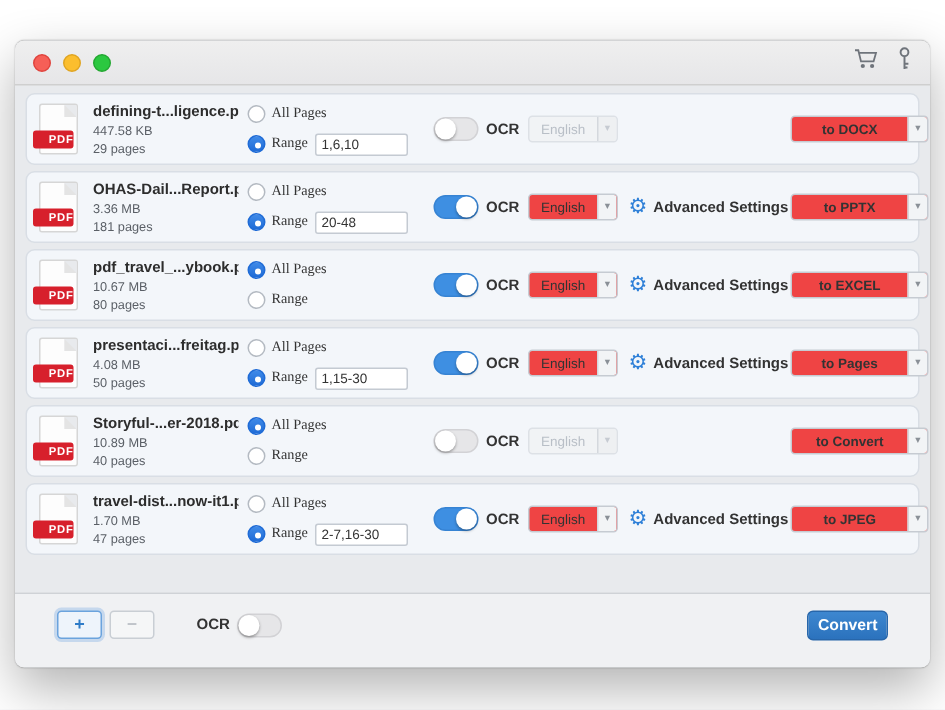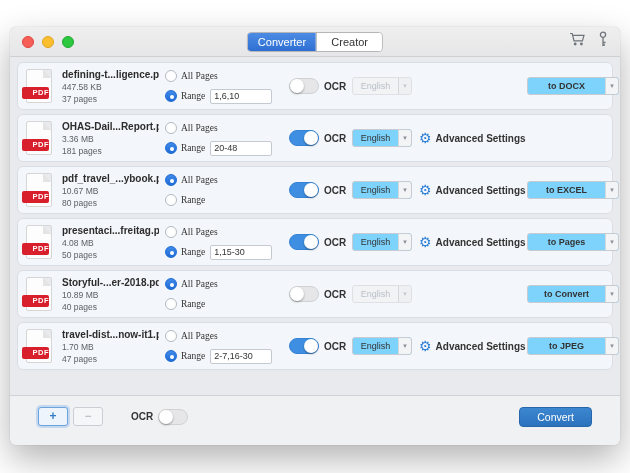--- a/index.html
+++ b/index.html
@@ -51,21 +51,21 @@
   
   .toggle { width:30px; height:16px; border-radius:8px; position:relative; flex:0 0 30px;
     background:#e6e6e8; border:1px solid #d2d2d5; }
   .toggle .knob { position:absolute; top:0px; width:14px; height:14px; border-radius:50%;
     background:#fff; box-shadow:0 1px 2px rgba(0,0,0,.35); left:0px; }
   .toggle.on { background:#3e8fe2; border-color:#3683d3; }
   .toggle.on .knob { left:14px; }
   .row .toggle { margin-left:12px; }
   .ocr-label { font-size:10px; font-weight:bold; color:#333; margin-left:5px; width:24px; flex:0 0 24px; }
   
-  .dd { display:flex; align-items:stretch; height:18px; background:#7dd3fc; border:1px solid #c6cbd2;
+  .dd { display:flex; align-items:stretch; height:18px; background:#ef4444; border:1px solid #c6cbd2;
     border-radius:3px; overflow:hidden; }
   .dd-text { flex:1; font-size:9px; color:#333; text-align:center; line-height:16px; white-space:nowrap; padding:0 4px; }
   .dd-arrow { width:13px; border-left:1px solid #d4d8dd; background:#f2f4f6; color:#8a9097;
     font-size:7px; text-align:center; line-height:16px; }
   .dd.lang { width:60px; flex:0 0 60px; margin-left:4px; }
   .dd.lang.disabled { background:#f1f3f5; border-color:#dde1e6; }
   .dd.lang.disabled .dd-text { color:#b9bfc7; }
   .dd.lang.disabled .dd-arrow { color:#c6cbd2; background:#eef0f2; }
   .adv { display:flex; align-items:center; margin-left:7px; width:108px; flex:0 0 108px; }
   .adv.hidden { visibility:hidden; }
@@ -76,38 +76,34 @@
   
   .footer { position:absolute; left:0; right:0; bottom:0; height:50px; background:#f0f1f3;
     border-top:1px solid #cfd2d6; display:flex; align-items:center; padding:0 28px 8px 28px; }
   .btn-add, .btn-remove { width:30px; height:19px; border-radius:3px; font-size:12px; line-height:15px;
     font-family:"Liberation Sans", sans-serif; }
   .btn-add { background:#eef4fb; border:1px solid #6ba3dd; color:#2f7cc8; font-weight:bold;
     box-shadow:0 0 0 2px rgba(120,170,225,.35); }
   .btn-remove { background:#f5f6f7; border:1px solid #c9ced4; color:#a7adb5; margin-left:5px; }
   .footer-ocr-label { font-size:10px; font-weight:bold; color:#333; margin-left:28px; }
   .footer .toggle { margin-left:5px; }
-  .btn-convert { margin-left:auto; height:20px; padding:0 17px; background:linear-gradient(#3d87d0,#2b72bd);
-    border:1px solid #2766aa; border-radius:4px; color:#fff; font-size:10.5px; font-weight:normal;
+  .btn-convert { margin-left:auto; height:20px; padding:0 6px; background:linear-gradient(#3d87d0,#2b72bd);
+    border:1px solid #2766aa; border-radius:4px; color:#fff; font-size:10.5px; font-weight:bold;
     font-family:"Liberation Sans", sans-serif; }
 </style>
 </head>
 <body>
 
 <div class="window">
 
   <div class="titlebar">
     <div class="lights">
       <span class="light red"></span>
       <span class="light yellow"></span>
       <span class="light green"></span>
-    </div>
-    <div class="seg">
-      <div class="seg-btn active">Converter</div>
-      <div class="seg-btn">Creator</div>
     </div>
     <div class="tb-icons">
       <span>
         <svg width="17" height="15" viewBox="0 0 17 15">
             <path d="M1 1.5h2.2l1.8 7.4h8.4l1.6-5.6H4.2" fill="none" stroke="#6f747b" stroke-width="1.2"></path>
             <circle cx="6.2" cy="12" r="1.4" fill="#6f747b"></circle>
             <circle cx="12.4" cy="12" r="1.4" fill="#6f747b"></circle>
           </svg>
       </span>
       <span>
@@ -123,21 +119,21 @@
 
     <div class="row">
       <div class="pdficon">
         <div class="page"></div>
           <div class="fold"></div>
         <div class="badge">PDF</div>
       </div>
       <div class="info">
         <div class="fname">defining-t...ligence.pdf</div>
         <div class="fmeta">447.58 KB</div>
-        <div class="fmeta">37 pages</div>
+        <div class="fmeta">29 pages</div>
       </div>
       <div class="pagesel">
         <div class="radio-row">
           <span class="radio"></span>
           <span class="rlabel">All Pages</span>
         </div>
         <div class="radio-row">
           <span class="radio checked"></span>
           <span class="rlabel">Range</span>
           <input class="range-input" value="1,6,10" style="">
@@ -187,20 +183,24 @@
           <span class="knob"></span>
         </div>
       <span class="ocr-label">OCR</span>
       <div class="dd lang">
         <span class="dd-text">English</span>
         <span class="dd-arrow">▾</span>
       </div>
       <div class="adv">
         <span class="gear">⚙</span>
         <span class="adv-label">Advanced Settings</span>
+      </div>
+      <div class="dd fmt">
+        <span class="dd-text">to PPTX</span>
+        <span class="dd-arrow">▾</span>
       </div>
     </div>
 
     <div class="row">
       <div class="pdficon">
         <div class="page"></div>
           <div class="fold"></div>
         <div class="badge">PDF</div>
       </div>
       <div class="info">

